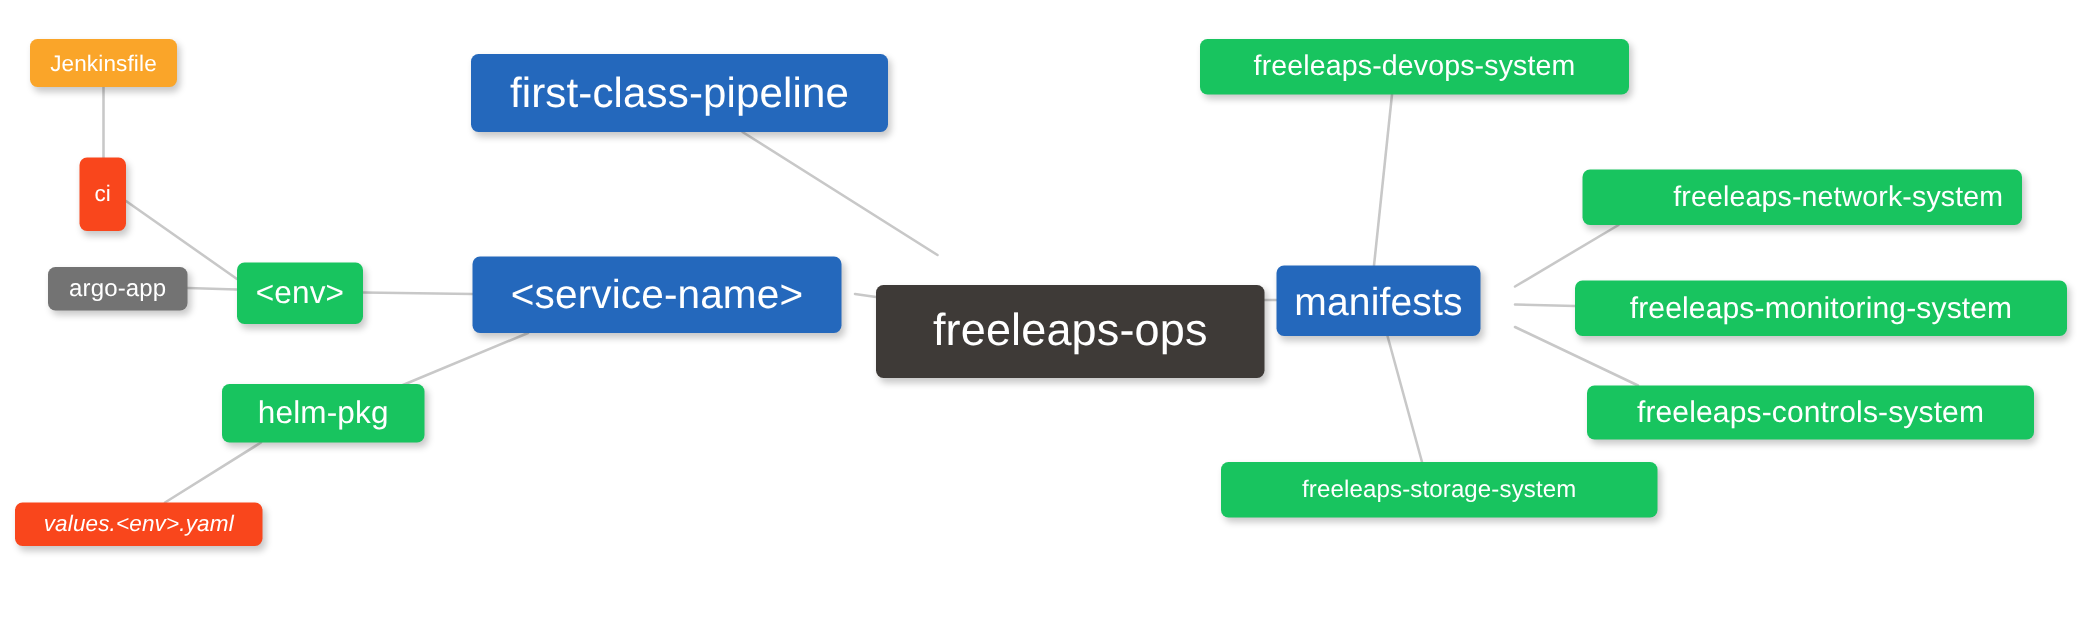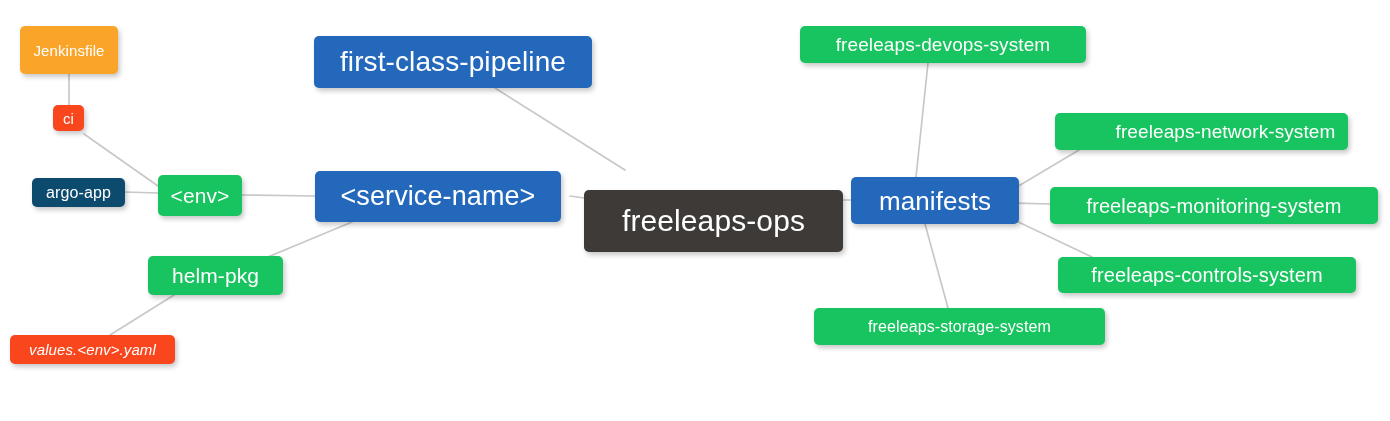--- a/index.html
+++ b/index.html
@@ -56,48 +56,48 @@
       <line x1="495" y1="88" x2="625" y2="170" stroke="#c8c8c8" stroke-width="1.7" stroke-linecap="round"></line>
       <line x1="570" y1="196" x2="584" y2="198" stroke="#c8c8c8" stroke-width="1.7" stroke-linecap="round"></line>
       <line x1="843" y1="200" x2="851" y2="200" stroke="#c8c8c8" stroke-width="1.7" stroke-linecap="round"></line>
       <line x1="916" y1="177" x2="928" y2="63" stroke="#c8c8c8" stroke-width="1.7" stroke-linecap="round"></line>
       <line x1="1010" y1="191" x2="1079" y2="150" stroke="#c8c8c8" stroke-width="1.7" stroke-linecap="round"></line>
       <line x1="1010" y1="203" x2="1050" y2="204" stroke="#c8c8c8" stroke-width="1.7" stroke-linecap="round"></line>
       <line x1="1010" y1="218" x2="1092" y2="257" stroke="#c8c8c8" stroke-width="1.7" stroke-linecap="round"></line>
       <line x1="925" y1="224" x2="948" y2="308" stroke="#c8c8c8" stroke-width="1.7" stroke-linecap="round"></line>
     </svg>
   <div id="node-layer">
-      <div class="node" style="left: 20px; top: 26px; width: 98px; height: 48px; background: rgb(250, 165, 41); font-size: 15px;">
+      <div class="node" style="left: 20px; top: 26px; width: 98px; height: 32px; background: rgb(250, 165, 41); font-size: 15px;">
         <span class="node-label">Jenkinsfile</span>
       </div>
-      <div class="node" style="left: 53px; top: 105px; width: 31px; height: 26px; background: rgb(249, 70, 28); font-size: 15px;">
+      <div class="node" style="left: 53px; top: 105px; width: 31px; height: 49px; background: rgb(249, 70, 28); font-size: 15px;">
         <span class="node-label">ci</span>
       </div>
-      <div class="node" style="left: 32px; top: 178px; width: 93px; height: 29px; background: #0c4a6e; font-size: 16px; justify-content: center;">
+      <div class="node" style="left: 32px; top: 178px; width: 93px; height: 29px; background: #737373; font-size: 16px; justify-content: center;">
         <span class="node-label">argo-app</span>
       </div>
       <div class="node" style="left: 158px; top: 175px; width: 84px; height: 41px; background: rgb(24, 196, 95); font-size: 21px;">
         <span class="node-label">&lt;env&gt;</span>
       </div>
       <div class="node" style="left: 148px; top: 256px; width: 135px; height: 39px; background: rgb(24, 196, 95); font-size: 21px;">
         <span class="node-label">helm-pkg</span>
       </div>
       <div class="node" style="left: 10px; top: 335px; width: 165px; height: 29px; background: rgb(249, 70, 28); font-size: 15px; font-style: italic;">
         <span class="node-label">values.&lt;env&gt;.yaml</span>
       </div>
       <div class="node" style="left: 314px; top: 36px; width: 278px; height: 52px; background: rgb(36, 104, 188); font-size: 28px;">
         <span class="node-label">first-class-pipeline</span>
       </div>
       <div class="node" style="left: 315px; top: 171px; width: 246px; height: 51px; background: rgb(36, 104, 188); font-size: 27px;">
         <span class="node-label">&lt;service-name&gt;</span>
       </div>
       <div class="node" style="left: 584px; top: 170px; width: 259px; height: 62px; background: rgb(62, 58, 55); font-size: 30px; margin-top: 20px;">
         <span class="node-label">freeleaps-ops</span>
       </div>
-      <div class="node" style="left: 851px; top: 177px; width: 168px; height: 47px; background: rgb(36, 104, 188); font-size: 26px;">
+      <div class="node" style="left: 851px; top: 177px; width: 136px; height: 47px; background: rgb(36, 104, 188); font-size: 26px;">
         <span class="node-label">manifests</span>
       </div>
       <div class="node" style="left: 800px; top: 26px; width: 286px; height: 37px; background: rgb(24, 196, 95); font-size: 19px;">
         <span class="node-label">freeleaps-devops-system</span>
       </div>
       <div class="node" style="left: 1055px; top: 113px; width: 293px; height: 37px; background: rgb(24, 196, 95); font-size: 19px; padding-left: 48px;">
         <span class="node-label">freeleaps-network-system</span>
       </div>
       <div class="node" style="left: 1050px; top: 187px; width: 328px; height: 37px; background: rgb(24, 196, 95); font-size: 20px;">
         <span class="node-label">freeleaps-monitoring-system</span>

